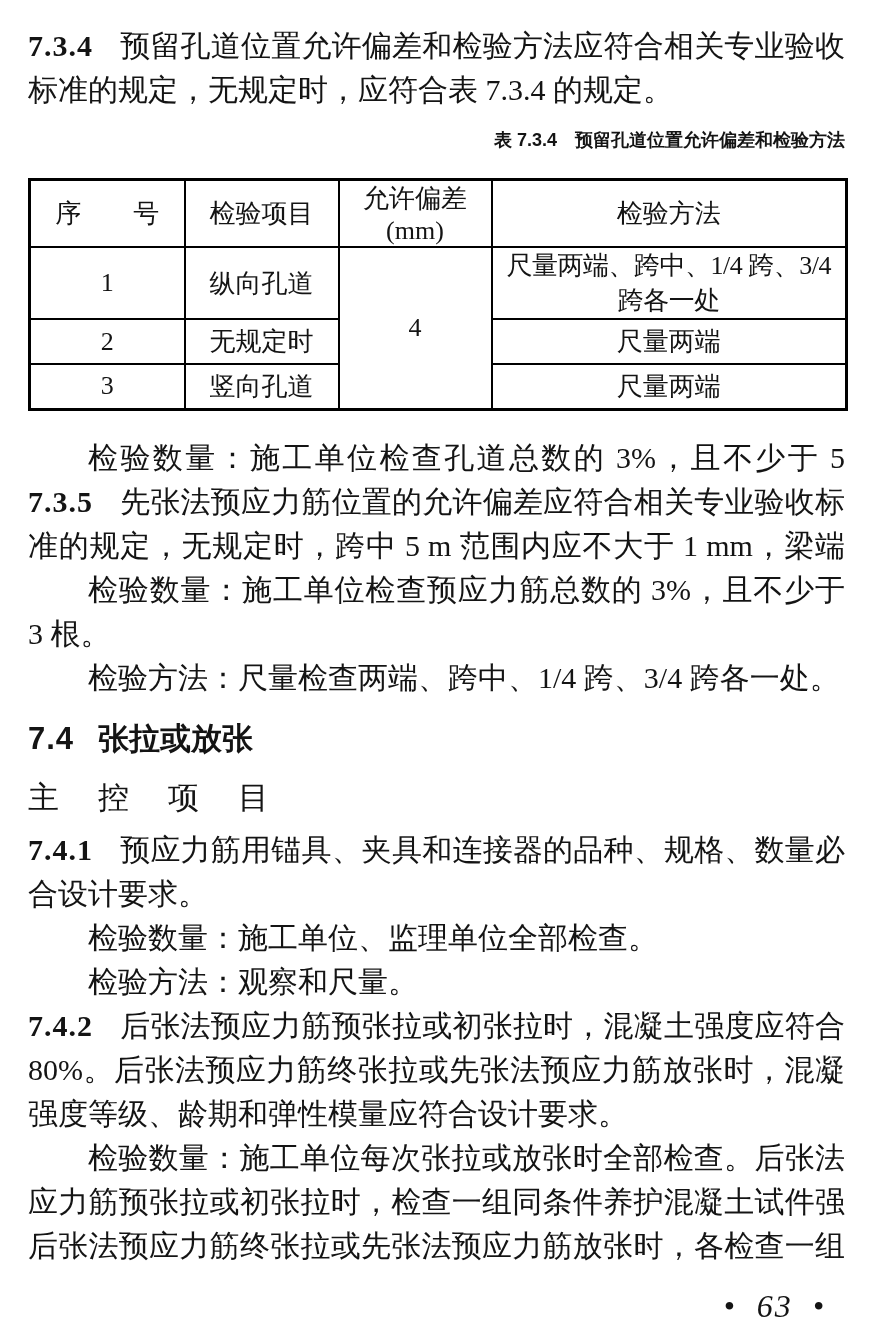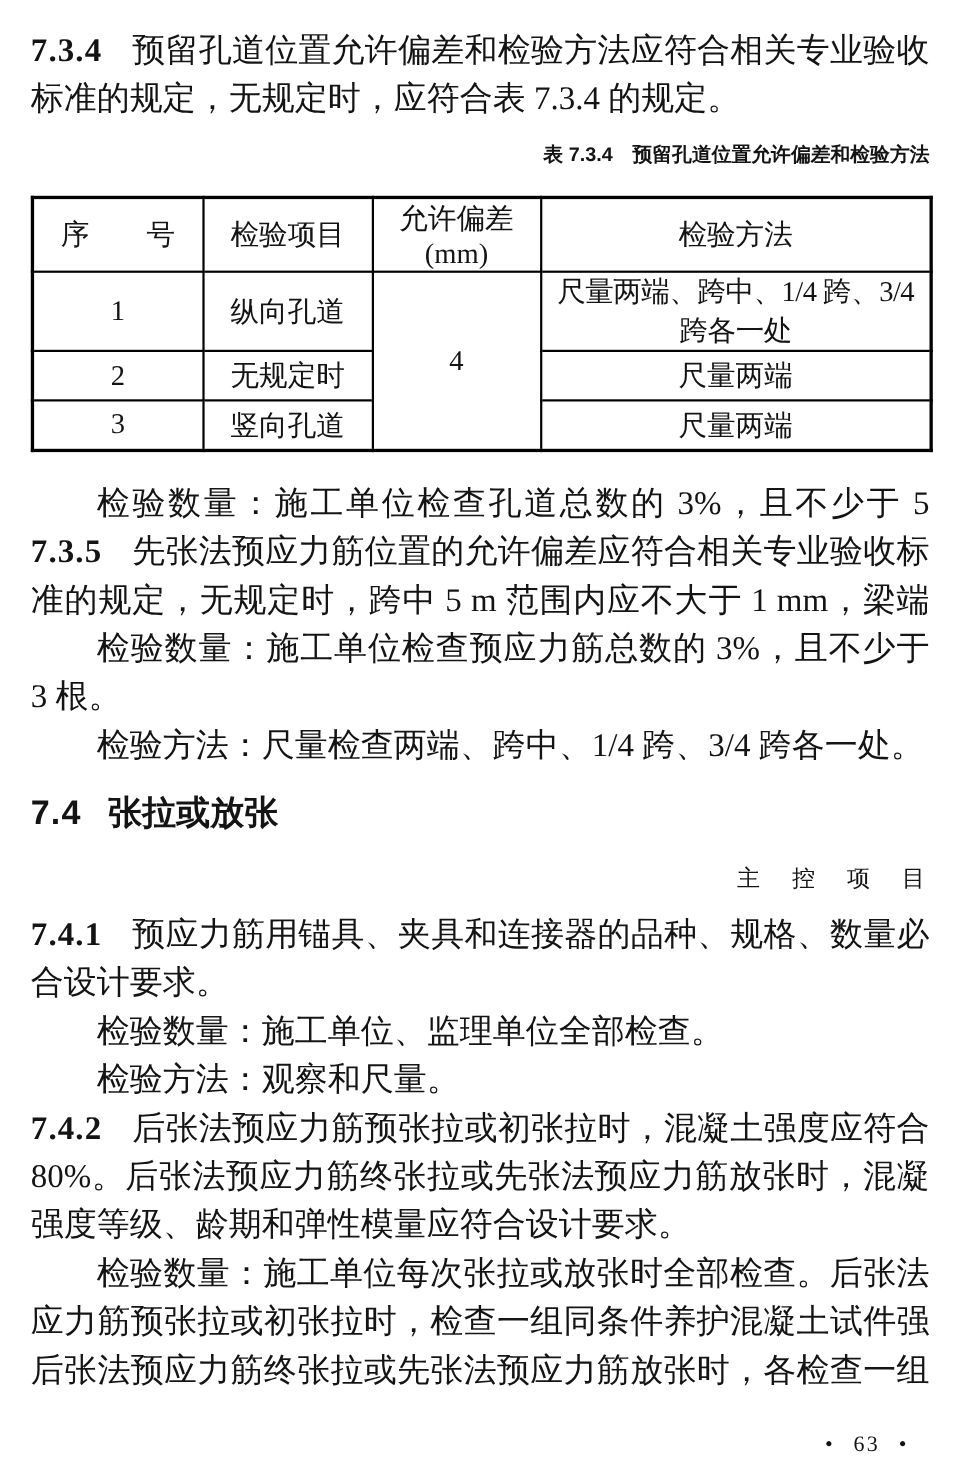--- a/index.html
+++ b/index.html
@@ -68,33 +68,34 @@
     height:42px; line-height:42px;
     text-align:left;
     font-family:"Liberation Sans","DejaVu Sans",sans-serif;
     font-weight:bold;
     font-size:31px;
   }
   .sec-heading .sec-num { margin-right:24px; letter-spacing:1px; }
   .sub-heading {
     margin-top:20px;
     height:36px; line-height:36px;
-    text-align:right;
-    font-size:21px;
+    text-align:left;
+    font-size:31px;
     letter-spacing:4px;
   }
   .after-sub { margin-top:12px; }
   .after-table { margin-top:25px; }
   
   .page-num {
     position:absolute;
     right:48px; bottom:18px;
-    font-size:20px;
+    font-size:32px;
     letter-spacing:2px;
     word-spacing:10px;
+    font-style:italic;
   }
 </style>
 </head>
 <body>
 
 <div class="page">
 
   <p class="para">
     <span class="line fill"><b class="cnum">7.3.4</b><span>预留孔道位置允许偏差和检验方法应符合相关专业验收</span></span>
     <span class="line">标准的规定，无规定时，应符合表 7.3.4 的规定。</span>

